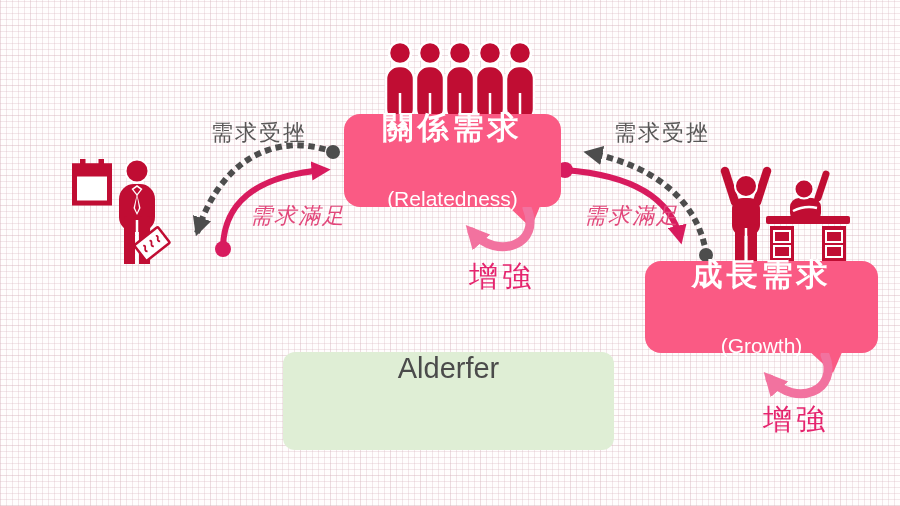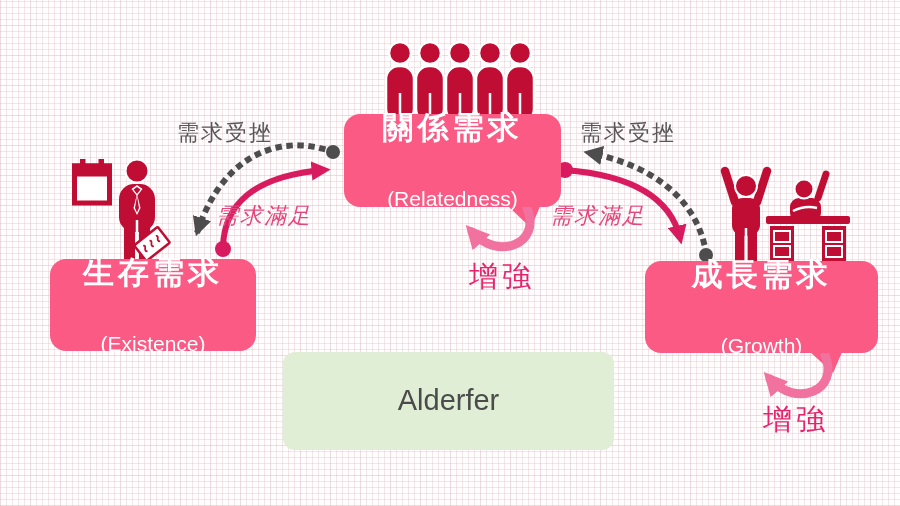--- a/index.html
+++ b/index.html
@@ -40,39 +40,39 @@
   .node-title{
     font-size:31px;font-weight:bold;letter-spacing:4px;line-height:1;
   }
   .node-sub{
     font-size:21px;letter-spacing:0px;line-height:1;margin-top:42px;
   }
   .edge-label{
     position:absolute;
     font-size:22px;
     letter-spacing:2px;
-    text-align:left;
+    text-align:right;
     white-space:nowrap;
     z-index:4;
   }
   .edge-label.gray{color:var(--label-gray);}
   .edge-label.pink{color:var(--label-pink);font-style:italic;}
   .reinforce-label{
     position:absolute;
     font-size:29px;font-weight:normal;letter-spacing:4px;
     color:var(--reinforce-pink);
     text-align:center;white-space:nowrap;
     z-index:4;
   }
   .theory-box{
     position:absolute;
     left:283px;top:352px;width:331px;height:98px;
     background:var(--green);
     border-radius:12px;
-    display:flex;flex-direction:column;align-items:center;justify-content:center;
+    display:flex;flex-direction:row;align-items:flex-start;justify-content:center;
     z-index:2;
   }
   .theory-author{font-size:29px;color:#4b4b4b;line-height:1.15;}
   .theory-name{font-size:43px;font-weight:bold;color:#3b3b3b;letter-spacing:2px;line-height:1.1;}
   svg{display:block;}
   .icon{position:absolute;z-index:2;}
   #arrow-layer{position:absolute;left:0;top:0;z-index:1;}
 </style>
 </head>
 <body>
@@ -176,24 +176,20 @@
 
     <rect x="46" y="52" width="84" height="8" rx="2" fill="#c00d33"></rect>
     <rect x="50" y="62" width="24" height="38" fill="#c00d33"></rect>
     <rect x="54" y="67" width="16" height="11" fill="none" stroke="#fff" stroke-width="2"></rect>
     <rect x="54" y="82" width="16" height="11" fill="none" stroke="#fff" stroke-width="2"></rect>
     <rect x="102" y="62" width="24" height="38" fill="#c00d33"></rect>
     <rect x="106" y="67" width="16" height="11" fill="none" stroke="#fff" stroke-width="2"></rect>
     <rect x="106" y="82" width="16" height="11" fill="none" stroke="#fff" stroke-width="2"></rect>
   </svg>
 
-  <div class="node" style="left:50px;top:259px;width:206px;height:92px">
-    <div class="node-title">生存需求</div>
-    <div class="node-sub">(Existence)</div>
-  </div>
 
   <div class="node" style="left:344px;top:114px;width:217px;height:93px">
     <div class="node-title">關係需求</div>
     <div class="node-sub">(Relatedness)</div>
   </div>
 
   <div class="node" style="left:645px;top:261px;width:233px;height:92px">
     <div class="node-title">成長需求</div>
     <div class="node-sub">(Growth)</div>
   </div>

